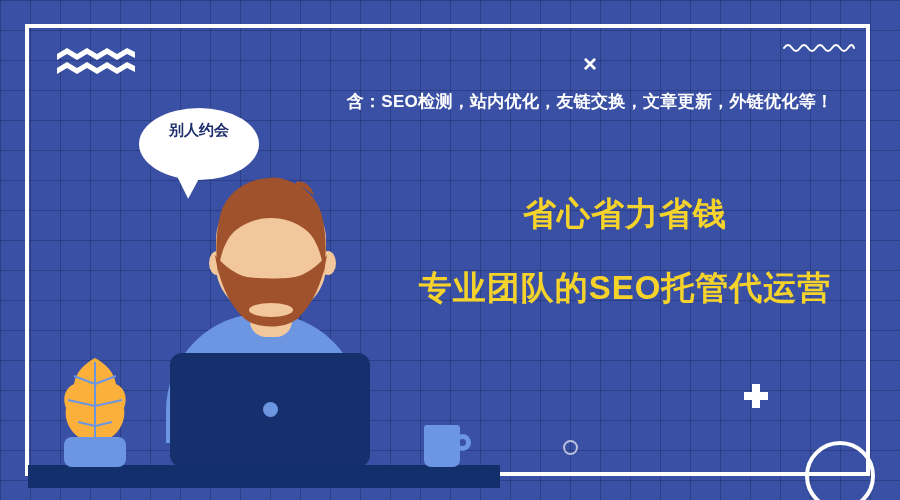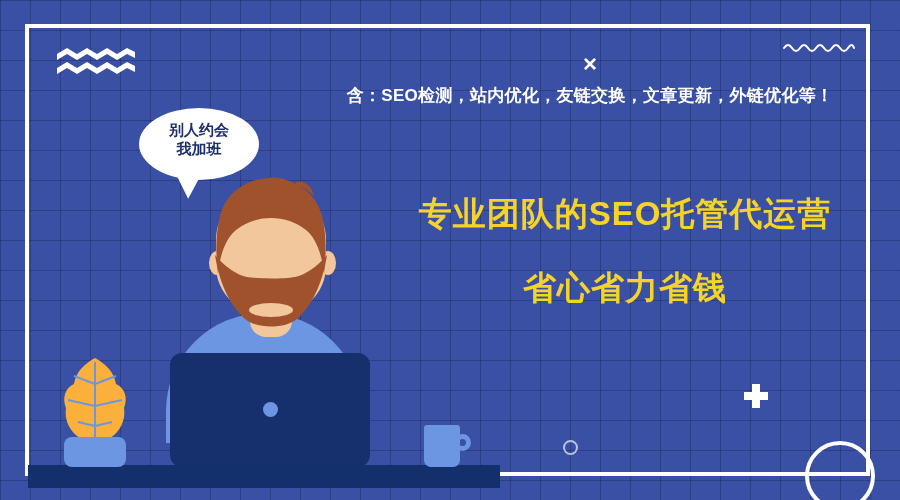--- a/index.html
+++ b/index.html
@@ -110,21 +110,21 @@
     margin-top: 6px;
   }
   .main-title {
     font-size: 46px;
     font-weight: bold;
     letter-spacing: 1px;
     line-height: 1.12;
     white-space: nowrap;
   }
   .sub-title {
-    margin-top: 8px;
+    margin-top: 14px;
     font-size: 17px;
     font-weight: bold;
     letter-spacing: 0.3px;
     white-space: nowrap;
     color: #ffffff;
   }
 
   
   .slogans {
     position: absolute;
@@ -313,30 +313,29 @@
   <div class="small-circle"></div>
 
   <div class="headline">
     <div class="title-row">
       <span class="x-mark">×</span>
     </div>
     <div class="sub-title">含：SEO检测，站内优化，友链交换，文章更新，外链优化等！</div>
   </div>
 
   <div class="slogans">
+    <div class="slogan s2">省心省力省钱</div>
     <div class="slogan s1">专业团队的SEO托管代运营</div>
-    <div class="slogan s2">省心省力省钱</div>
   </div>
 
   <div class="illustration">
 
     <div class="bubble-tail"></div>
     <div class="bubble">
       <div>别人约会</div>
-      <div>我加班</div>
     </div>
 
     <div class="body-shirt"></div>
     <div class="neck"></div>
     <div class="ear-l"></div>
     <div class="ear-r"></div>
     <div class="head"></div>
 
     <svg class="beard" viewBox="0 0 116 80">
       <path d="M2,2 C6,28 16,52 32,66 C44,76 72,76 84,66 C100,52 110,28 114,2

